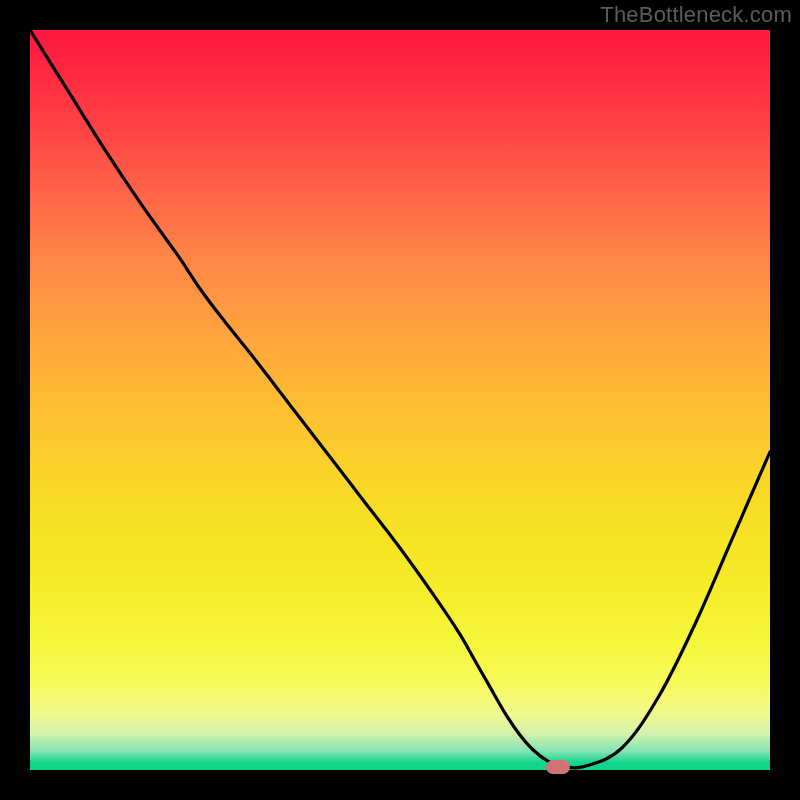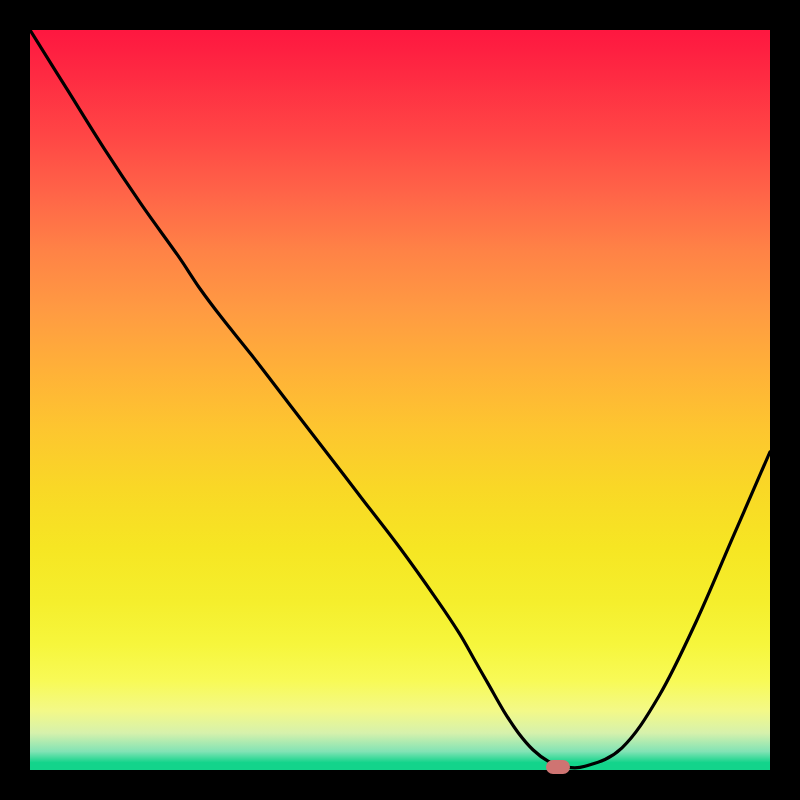--- a/index.html
+++ b/index.html
@@ -73,20 +73,21 @@
     background: #cf7472;
     z-index: 3;
     transform: translate(-50%, -50%);
   }
 </style>
 </head>
 <body>
 
 <div class="frame">
 
+  <div class="watermark">TheBottleneck.com</div>
 
   <div class="plot-area">
     <div class="gradient-bg"></div>
 
     <svg class="curve" viewBox="0 0 740 740" preserveAspectRatio="none">
       <path id="curve-path" d="M 0 0 C 6.66 10.655999999999988, 23.68 37.887999999999934, 37 59.19999999999993 C 50.32 80.51199999999993, 60.68 97.75399999999996, 74 118.39999999999998 C 87.32 139.046, 97.68 154.58599999999996, 111 173.89999999999998 C 124.32 193.214, 137.344 210.38200000000003, 148 225.70000000000005 C 158.656 241.01800000000006, 162.20800000000003 247.678, 170.20000000000002 259 C 178.192 270.322, 183.07600000000002 276.612, 192.4 288.6 C 201.724 300.588, 210.012 310.282, 222 325.59999999999997 C 233.988 340.91799999999995, 245.68 356.38399999999996, 259 373.7 C 272.32 391.016, 282.68 404.484, 296 421.8 C 309.32 439.11600000000004, 319.68 452.58400000000006, 333 469.90000000000003 C 346.32 487.216, 356.68 500.01800000000003, 370 518 C 383.32 535.982, 396.34400000000005 554.482, 407.00000000000006 569.8 C 417.65600000000006 585.1179999999999, 422.54 592.444, 429.2 603.1 C 435.85999999999996 613.7560000000001, 438.67199999999997 619.676, 444 629 C 449.32800000000003 638.324, 453.472 645.576, 458.8 654.9 C 464.12800000000004 664.2239999999999, 468.272 672.1419999999999, 473.6 680.8 C 478.92800000000005 689.458, 483.072 695.9404, 488.40000000000003 703 C 493.72800000000007 710.0596, 497.87200000000007 714.9584, 503.20000000000005 720.02 C 508.528 725.0816, 512.672 728.1896, 518 731.12 C 523.328 734.0504, 526.14 735.3675999999999, 532.8 736.3 C 539.4599999999999 737.2324, 544.3439999999999 739.63, 555 736.3 C 565.6560000000001 732.9699999999999, 578.68 730.454, 592 717.8 C 605.32 705.146, 615.68 688.644, 629 666 C 642.32 643.356, 652.68 620.638, 666 592 C 679.32 563.362, 689.68 537.536, 703 506.9 C 716.32 476.264, 733.34 437.118, 740 421.8" fill="none" stroke="#000" stroke-width="3.2" stroke-linejoin="round" stroke-linecap="round"></path>
     </svg>
 
     <div class="marker" id="marker" style="left: 527.62px; top: 737.04px;"></div>
   </div>

